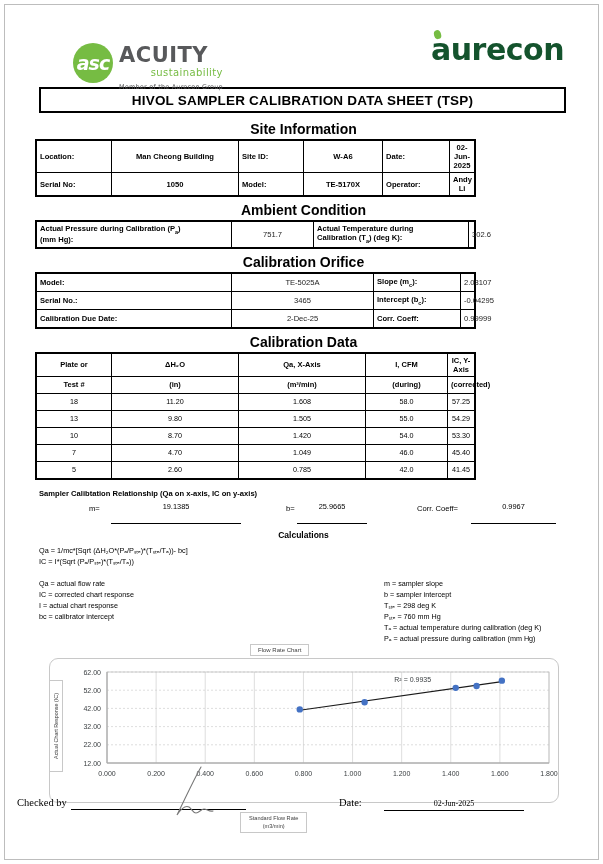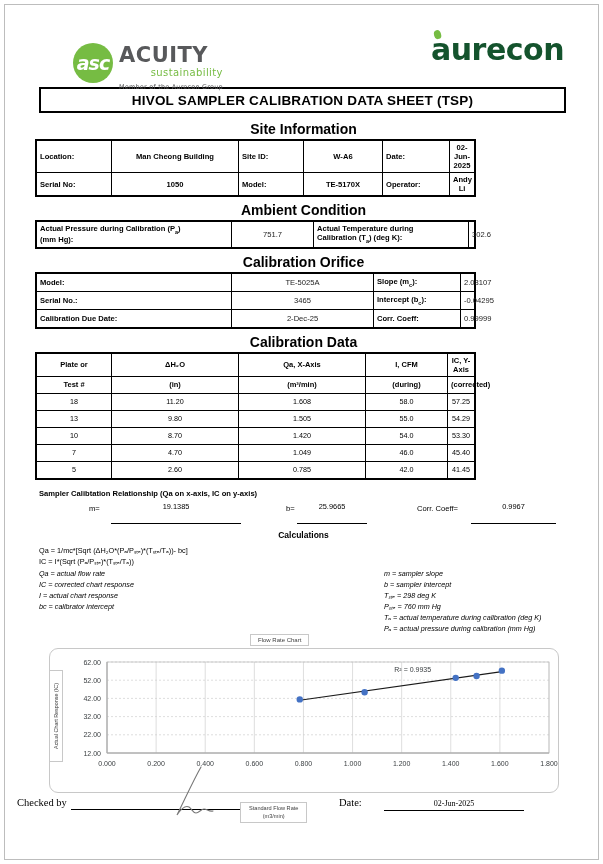--- a/index.html
+++ b/index.html
@@ -193,24 +193,24 @@
     font-weight: 700;
     margin: 12px 0 6px 0;
   }
   .formula {
     font-size: 7.3px;
     margin-left: 4px;
     line-height: 1.5;
   }
   .legend {
     position: relative;
+    margin-top: 10px;
     margin-left: 4px;
     font-size: 7.2px;
     line-height: 1.55;
-    font-style: italic;
   }
   .legend .col2 {
     position: absolute;
     left: 345px;
     top: 0;
   }
   sub { font-size: 0.72em; }
 
   
   .chart-wrap {

